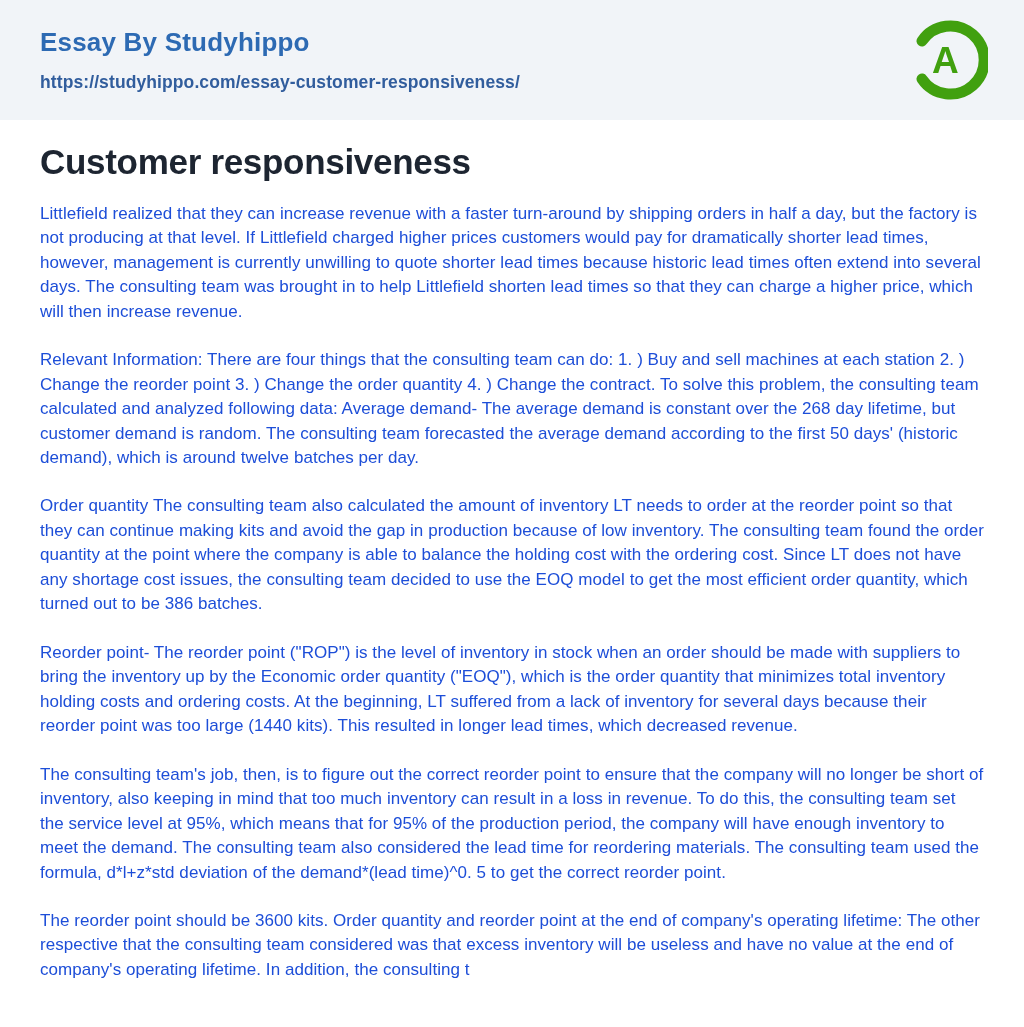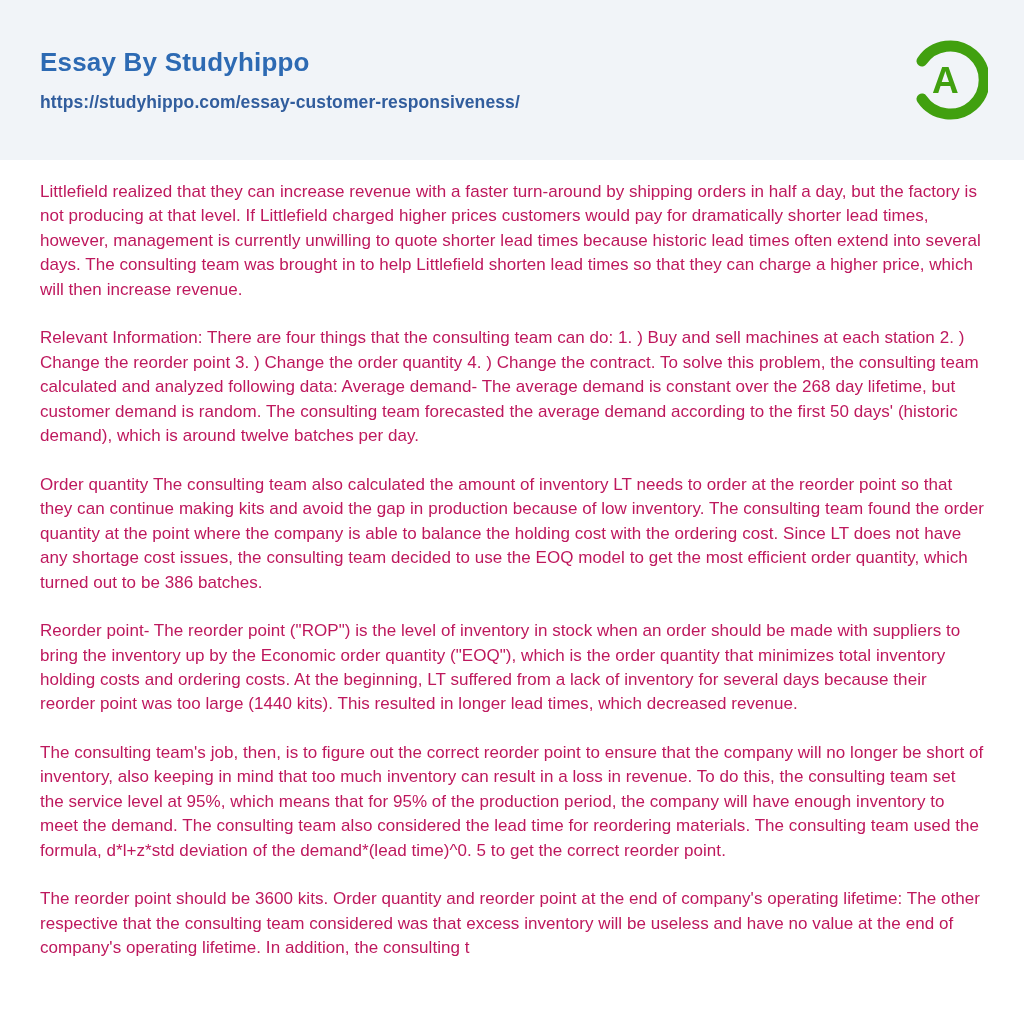--- a/index.html
+++ b/index.html
@@ -6,21 +6,21 @@
   html, body { margin: 0; padding: 0; }
   body {
     width: 1024px;
     min-height: 1027px;
     background: #ffffff;
     font-family: "Liberation Sans", sans-serif;
     -webkit-font-smoothing: antialiased;
   }
   .page-header {
     width: 100%;
-    height: 160px;
+    height: 120px;
     background: #f1f4f8;
     display: flex;
     align-items: center;
     justify-content: space-between;
     padding: 0 36px 0 40px;
   }
   .header-text { display: flex; flex-direction: column; }
   .site-title {
     color: #2d6ab3;
     font-size: 26px;
@@ -50,21 +50,21 @@
   .article-title {
     margin: 0 0 18px 0;
     color: #1d2531;
     font-size: 35px;
     font-weight: 700;
     letter-spacing: -0.3px;
     line-height: 1.25;
   }
   .article p {
     margin: 0 0 24px 0;
-    color: #be185d;
+    color: #1d4ed8;
     font-size: 17px;
     line-height: 1.44;
     letter-spacing: 0.05px;
   }
 </style>
 </head>
 <body>
 
 <header class="page-header">
   <div class="header-text">
@@ -73,19 +73,20 @@
   </div>
   <div class="logo">
     <svg width="80" height="92" viewBox="0 0 80 92">
       <path d="M 14 27 A 34 34 0 1 1 14 65" fill="none" stroke="#41a00f" stroke-width="11" stroke-linecap="round"></path>
       <text x="24" y="59" class="logo-letter">A</text>
     </svg>
   </div>
 </header>
 
 <main class="article">
+  <h1 class="article-title">Customer responsiveness</h1>
   <p>Littlefield realized that they can increase revenue with a faster turn-around by shipping orders in half a day, but the factory is not producing at that level. If Littlefield charged higher prices customers would pay for dramatically shorter lead times, however, management is currently unwilling to quote shorter lead times because historic lead times often extend into several days. The consulting team was brought in to help Littlefield shorten lead times so that they can charge a higher price, which will then increase revenue.</p>
   <p>Relevant Information: There are four things that the consulting team can do: 1. ) Buy and sell machines at each station 2. ) Change the reorder point 3. ) Change the order quantity 4. ) Change the contract. To solve this problem, the consulting team calculated and analyzed following data: Average demand- The average demand is constant over the 268 day lifetime, but customer demand is random. The consulting team forecasted the average demand according to the first 50 days' (historic demand), which is around twelve batches per day.</p>
   <p>Order quantity The consulting team also calculated the amount of inventory LT needs to order at the reorder point so that they can continue making kits and avoid the gap in production because of low inventory. The consulting team found the order quantity at the point where the company is able to balance the holding cost with the ordering cost. Since LT does not have any shortage cost issues, the consulting team decided to use the EOQ model to get the most efficient order quantity, which turned out to be 386 batches.</p>
   <p>Reorder point- The reorder point ("ROP") is the level of inventory in stock when an order should be made with suppliers to bring the inventory up by the Economic order quantity ("EOQ"), which is the order quantity that minimizes total inventory holding costs and ordering costs. At the beginning, LT suffered from a lack of inventory for several days because their reorder point was too large (1440 kits). This resulted in longer lead times, which decreased revenue.</p>
   <p>The consulting team's job, then, is to figure out the correct reorder point to ensure that the company will no longer be short of inventory, also keeping in mind that too much inventory can result in a loss in revenue. To do this, the consulting team set the service level at 95%, which means that for 95% of the production period, the company will have enough inventory to meet the demand. The consulting team also considered the lead time for reordering materials. The consulting team used the formula, d*l+z*std deviation of the demand*(lead time)^0. 5 to get the correct reorder point.</p>
   <p>The reorder point should be 3600 kits. Order quantity and reorder point at the end of company's operating lifetime: The other respective that the consulting team considered was that excess inventory will be useless and have no value at the end of company's operating lifetime. In addition, the consulting t</p>
 </main>
 
 </body></html>

